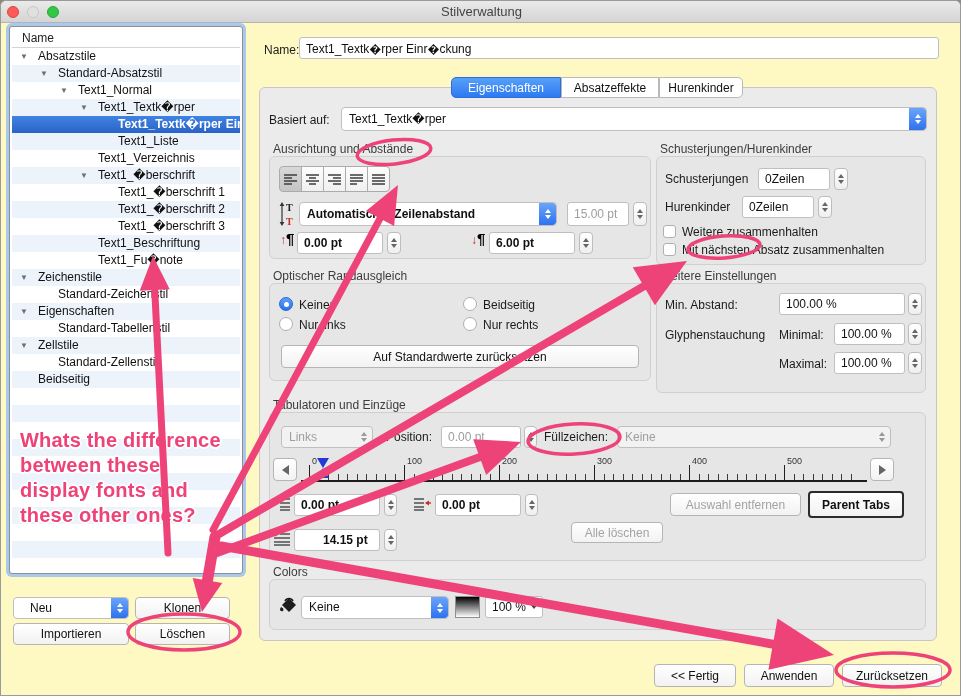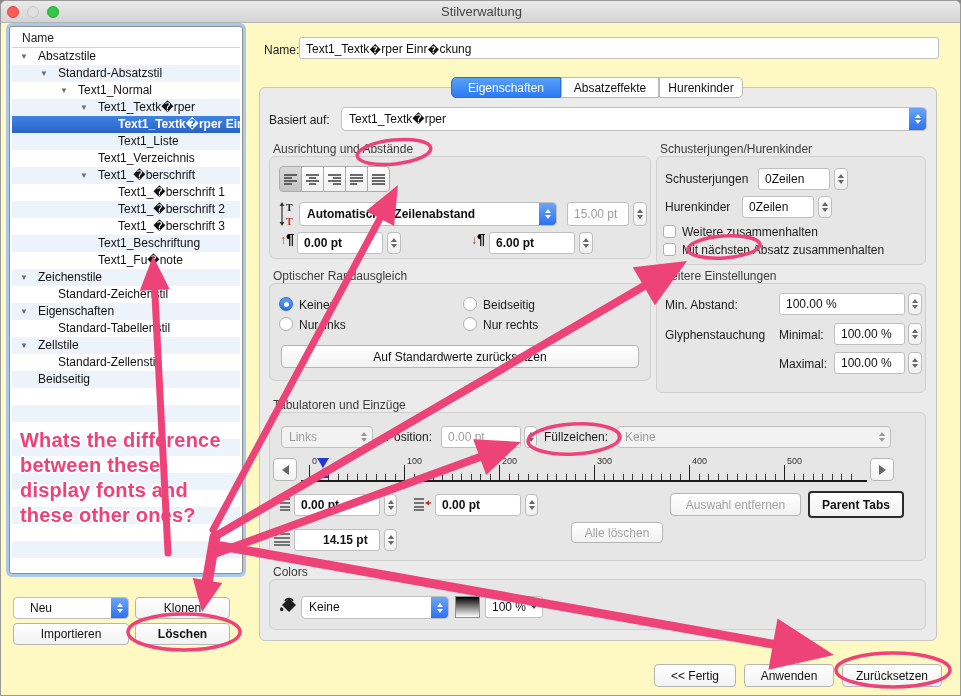--- a/index.html
+++ b/index.html
@@ -157,21 +157,21 @@
 
   <div class="abs pop" style="left:12px;top:596px;width:116px;height:22px;padding-left:16px;">
     <span>Neu</span>
     <span class="cap">
         <span class="tri-u"></span>
         <span class="tri-d"></span>
       </span>
   </div>
   <div class="abs btn" style="left:134px;top:596px;width:95px;height:22px;">Klonen</div>
   <div class="abs btn" style="left:12px;top:622px;width:116px;height:22px;">Importieren</div>
-  <div class="abs btn" style="left:134px;top:622px;width:95px;height:22px;font-weight:bold;">Löschen</div>
+  <div class="abs btn" style="left:134px;top:622px;width:95px;height:22px;">Löschen</div>
 
   <div class="abs lbl" style="left:263px;top:42px;">Name:</div>
   <input class="abs fld" style="left: 298px; top: 36px; width: 640px; height: 22px;" value="Text1_Textk�rper Einr�ckung">
 
   <div class="abs" id="panel"></div>
 
   <div class="abs tab active" style="left:450px;top:76px;width:110px;border-radius:5px 0 0 5px;">Eigenschaften</div>
   <div class="abs tab" style="left:560px;top:76px;width:98px;">Absatzeffekte</div>
   <div class="abs tab" style="left:658px;top:76px;width:84px;border-radius:0 5px 5px 0;">Hurenkinder</div>
 

